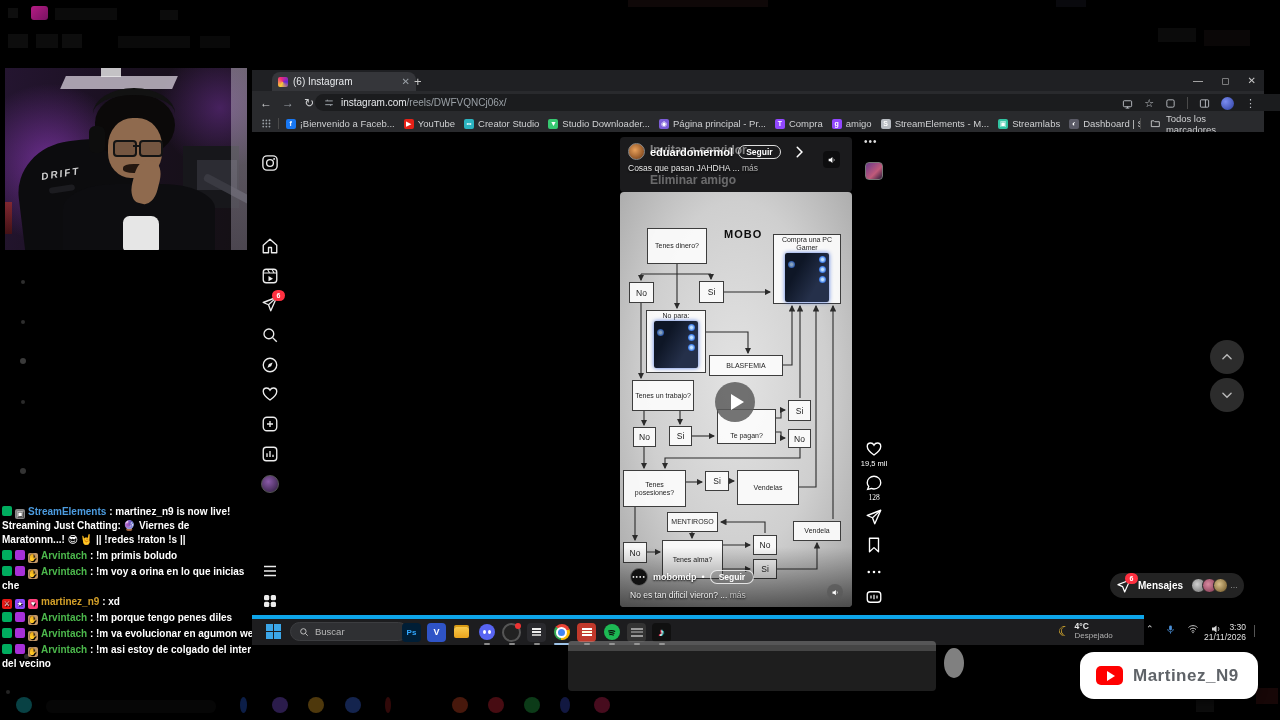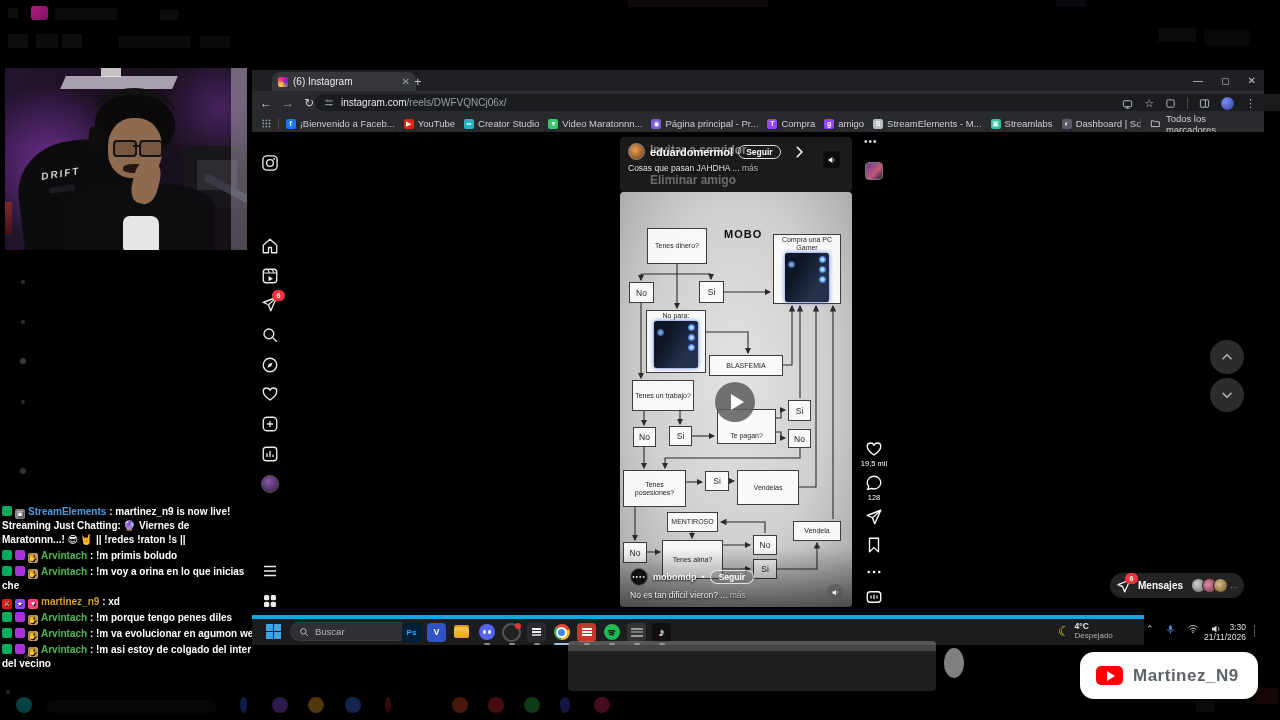--- a/index.html
+++ b/index.html
@@ -204,21 +204,21 @@
           <div class="bm">
             <span class="bm-ico" style="background: rgb(230, 33, 23);">▶</span>
             <span>YouTube</span>
           </div>
           <div class="bm">
             <span class="bm-ico" style="background: rgb(43, 179, 192);">∞</span>
             <span>Creator Studio</span>
           </div>
           <div class="bm">
             <span class="bm-ico" style="background: rgb(55, 200, 113);">▼</span>
-            <span>Video Maratonnn...</span>
+            <span>Studio Downloader...</span>
           </div>
           <div class="bm">
             <span class="bm-ico" style="background: rgb(123, 92, 214);">◉</span>
             <span>Página principal - Pr...</span>
           </div>
           <div class="bm">
             <span class="bm-ico" style="background: rgb(145, 71, 255);">T</span>
             <span>Compra</span>
           </div>
           <div class="bm">
@@ -456,21 +456,21 @@
             <svg viewBox="0 0 24 24">
               <path d="M12 20 C5 15 3 11 3 8.5 C3 6 5 4 7.5 4 C9.5 4 11 5 12 6.8 C13 5 14.5 4 16.5 4 C19 4 21 6 21 8.5 C21 11 19 15 12 20 Z" fill="none" stroke="currentColor" stroke-width="1.8"></path>
             </svg>
           </div>
           <div class="rail-count" style="top: 327px;">19,5 mil</div>
           <div class="rail-ico" style="top: 342px;">
             <svg viewBox="0 0 24 24">
               <path d="M12 3 C17 3 21 6.8 21 11.5 C21 16.2 17 20 12 20 C10.8 20 9.6 19.8 8.5 19.3 L3.5 20.5 L5 16.5 C3.7 15.1 3 13.4 3 11.5 C3 6.8 7 3 12 3 Z" fill="none" stroke="currentColor" stroke-width="1.8"></path>
             </svg>
           </div>
-          <div class="rail-count" style="top: 361px;">128</div>
+          <div class="rail-count" style="top: 361px; font-family: Liberation Serif, serif;">128</div>
           <div class="rail-ico" style="top: 376px;">
             <svg viewBox="0 0 24 24">
               <path d="M21 3 L3 10 L10 13 L13 21 Z" fill="none" stroke="currentColor" stroke-width="1.8" stroke-linejoin="round"></path>
               <path d="M10 13 L21 3" stroke="currentColor" stroke-width="1.5"></path>
             </svg>
           </div>
           <div class="rail-ico" style="top: 404px;">
             <svg viewBox="0 0 24 24">
               <path d="M6 3 H18 V21 L12 15.5 L6 21 Z" fill="none" stroke="currentColor" stroke-width="1.8" stroke-linejoin="round"></path>
             </svg>

